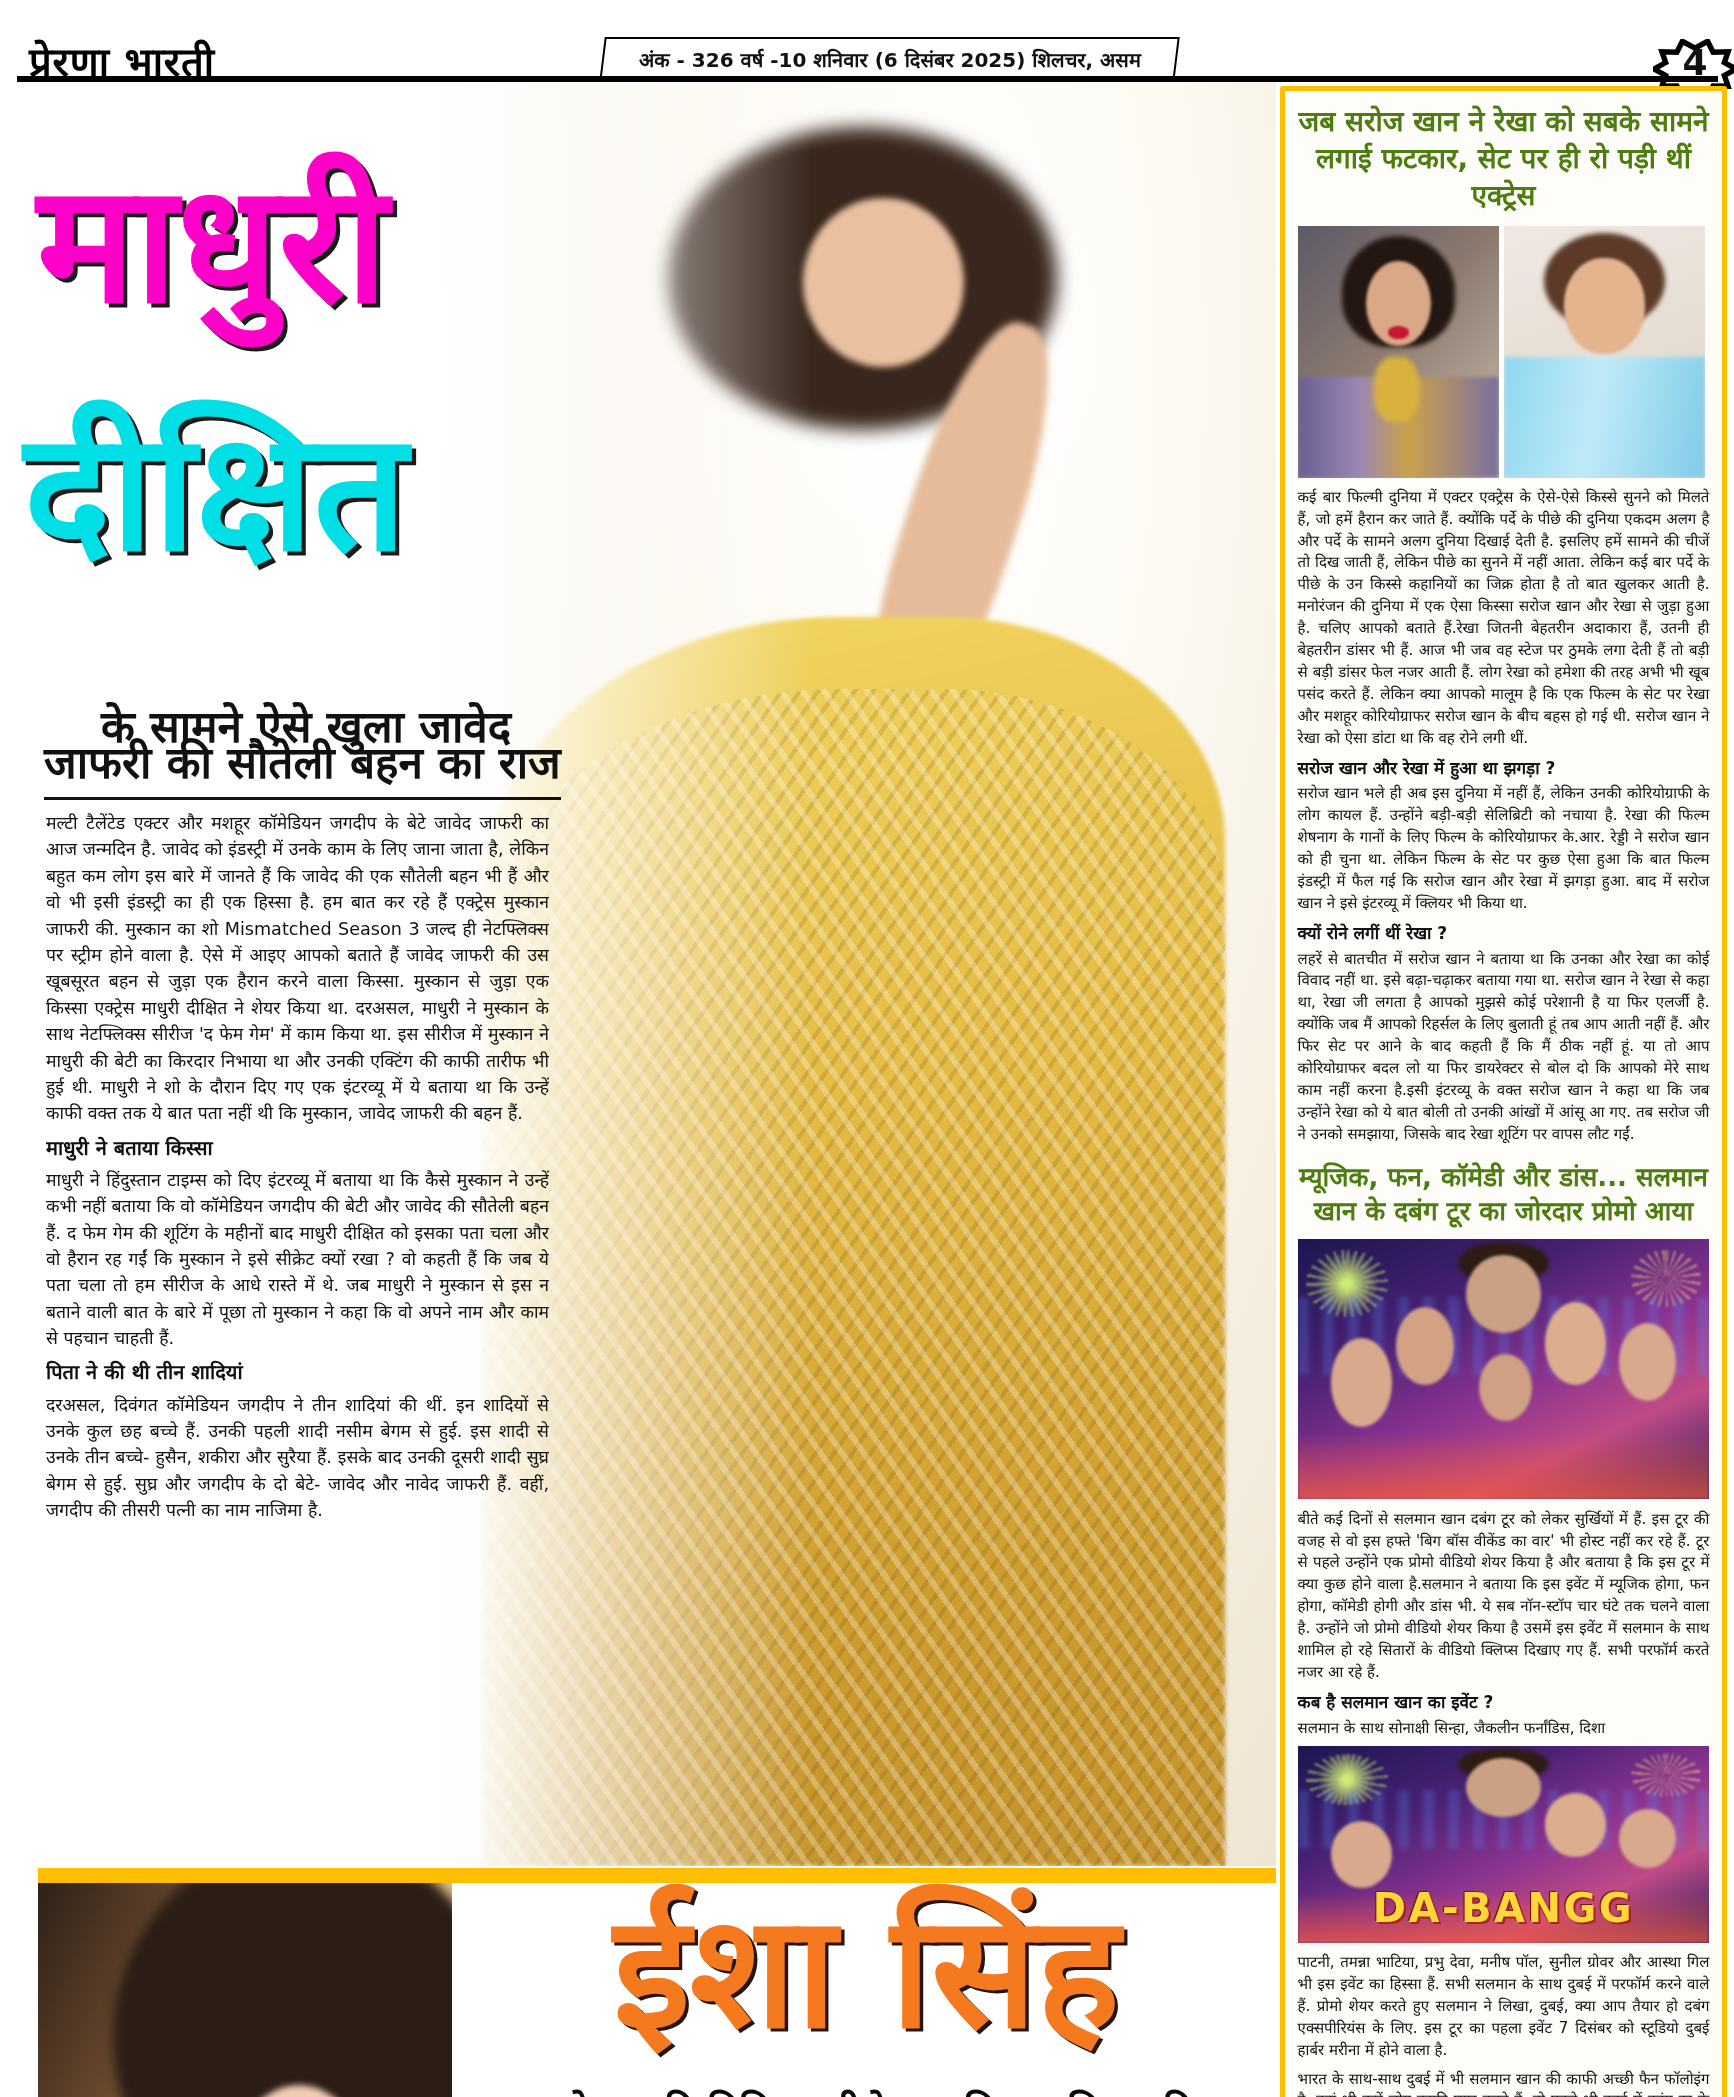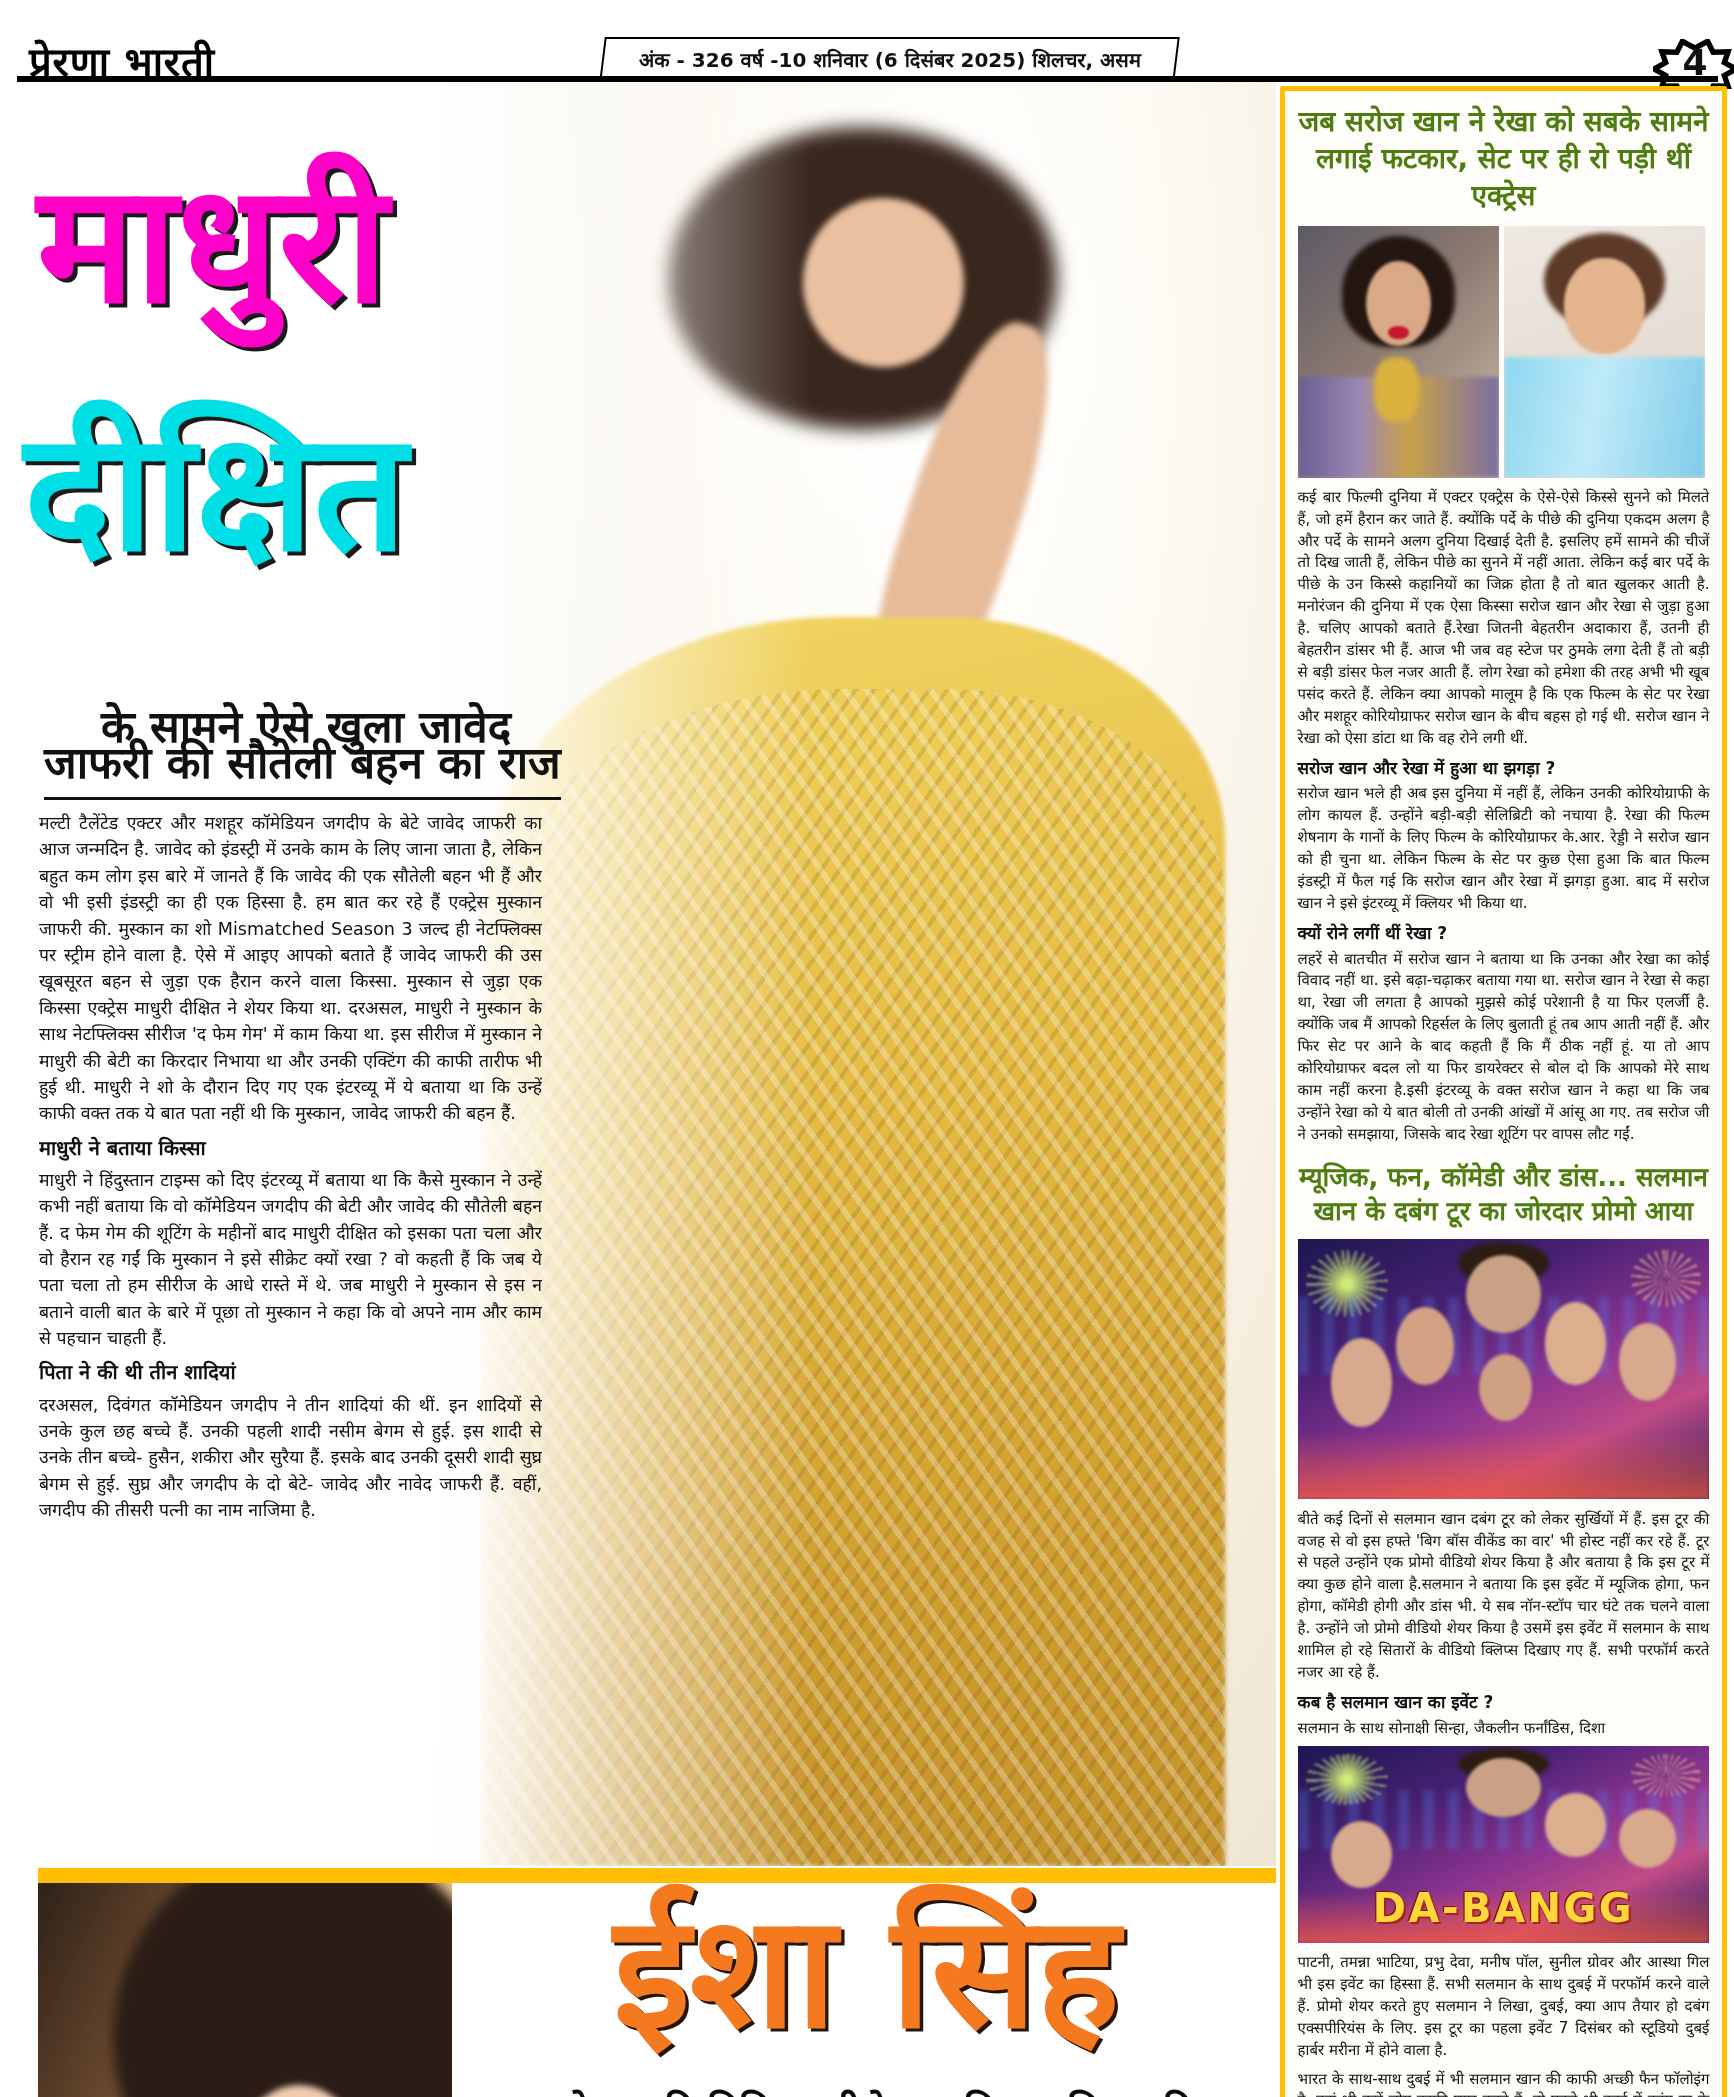--- a/index.html
+++ b/index.html
@@ -16,21 +16,21 @@
   .badge svg{position:absolute;left:0;top:0;width:100%;height:100%;}
   .badge .num{position:absolute;left:0;top:3.4px;width:100%;text-align:center;font-size:36px;font-weight:bold;}
   
   .strap{left:39px;top:105px;width:1091px;font-size:36px;font-weight:bold;color:#0a0a0a;}
   .title1{left:37px;top:138px;font-size:164px;font-weight:bold;color:#ff00c8;line-height:1.3;
           text-shadow:4.2px 4.2px 0 #1a1a1a;}
   .title2{left:24px;top:386px;font-size:164px;font-weight:bold;color:#00dfe6;line-height:1.3;
           text-shadow:4.2px 4.2px 0 #1a1a1a;}
   .deck1{left:101px;top:667px;font-size:44px;font-weight:bold;margin-top:28px;}
   .deck2{left:44px;top:731px;font-size:44px;font-weight:bold;border-bottom:3.4px solid #111;padding-bottom:5.9px;}
-  .m-body{left:39px;top:810px;width:503px;height:1049px;overflow:hidden;font-size:17.6px;line-height:1.5;
+  .m-body{left:46px;top:810px;width:503px;height:1049px;overflow:hidden;font-size:17.6px;line-height:1.5;
           text-align:justify;}
   .m-body p{margin:0 0 5.9px 0;}
   .m-body h3{margin:4.2px 0 4.2px 0;font-size:20px;font-weight:bold;}
   
   .photo-madhuri{left:432px;top:82px;width:844px;height:1784px;overflow:hidden;
       background:radial-gradient(ellipse at 62% 16%,#ffffff 0%,#fdfaf3 30%,#f4ecdc 65%,#e9decb 100%);}
   .ph-hair{position:absolute;left:28%;top:2.5%;width:46%;height:17%;background:#39271d;border-radius:50%;filter:blur(9.2px);}
   .ph-face{position:absolute;left:44%;top:6.5%;width:19%;height:9.5%;background:#e9c0a0;border-radius:50%;filter:blur(3.4px);}
   .ph-glow{position:absolute;left:30%;top:0;width:55%;height:28%;background:radial-gradient(ellipse,rgba(255,255,255,.95),rgba(255,255,255,0) 70%);}
   .ph-dress{position:absolute;left:6%;top:30%;width:88%;height:70%;

